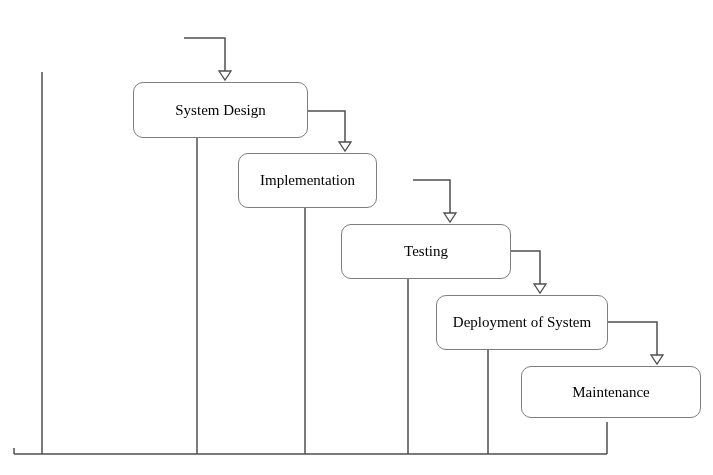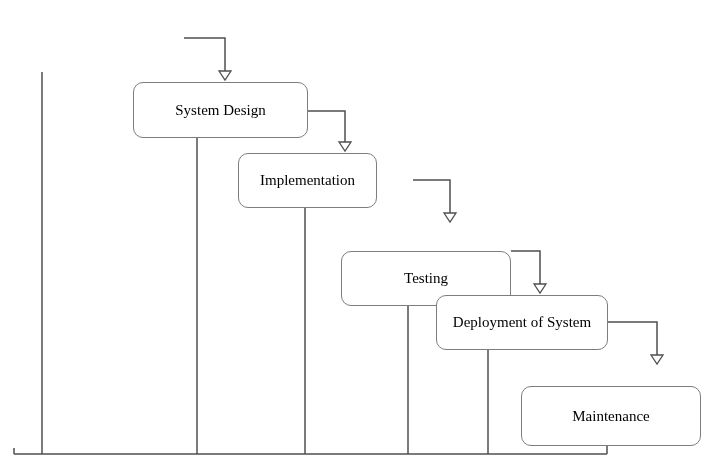--- a/index.html
+++ b/index.html
@@ -39,23 +39,23 @@
   }
   .node.top-left {
     align-items: flex-start;
     justify-content: flex-start;
     text-align: left;
     padding: 8px 10px;
   }
   #node-requirements { left: 14px;  top: 10px;  width: 170px; height: 62px; }
   #node-design       { left: 133px; top: 82px;  width: 175px; height: 56px; }
   #node-implementation { left: 238px; top: 153px; width: 139px; height: 55px; }
-  #node-testing      { left: 341px; top: 224px; width: 170px; height: 55px; margin-top: 27px; }
+  #node-testing      { left: 341px; top: 224px; width: 170px; height: 55px; }
   #node-deployment   { left: 436px; top: 295px; width: 172px; height: 55px; }
-  #node-maintenance  { left: 521px; top: 386px; width: 180px; height: 60px; }
+  #node-maintenance  { left: 521px; top: 366px; width: 180px; height: 52px; }
 </style>
 </head>
 <body>
 
 <div class="canvas">
 
   <svg class="connector-layer" viewBox="0 0 713 475" xmlns="http://www.w3.org/2000/svg">
     <g fill="none" stroke="#4f4f4f" stroke-width="1.5">
 
       <path d="M184,38 H225 V71"></path>

